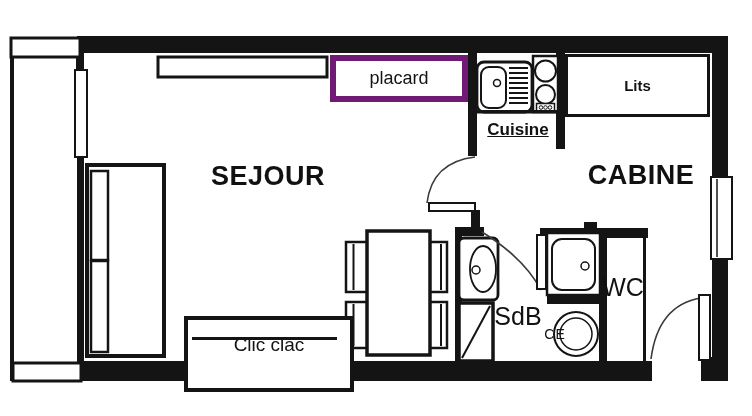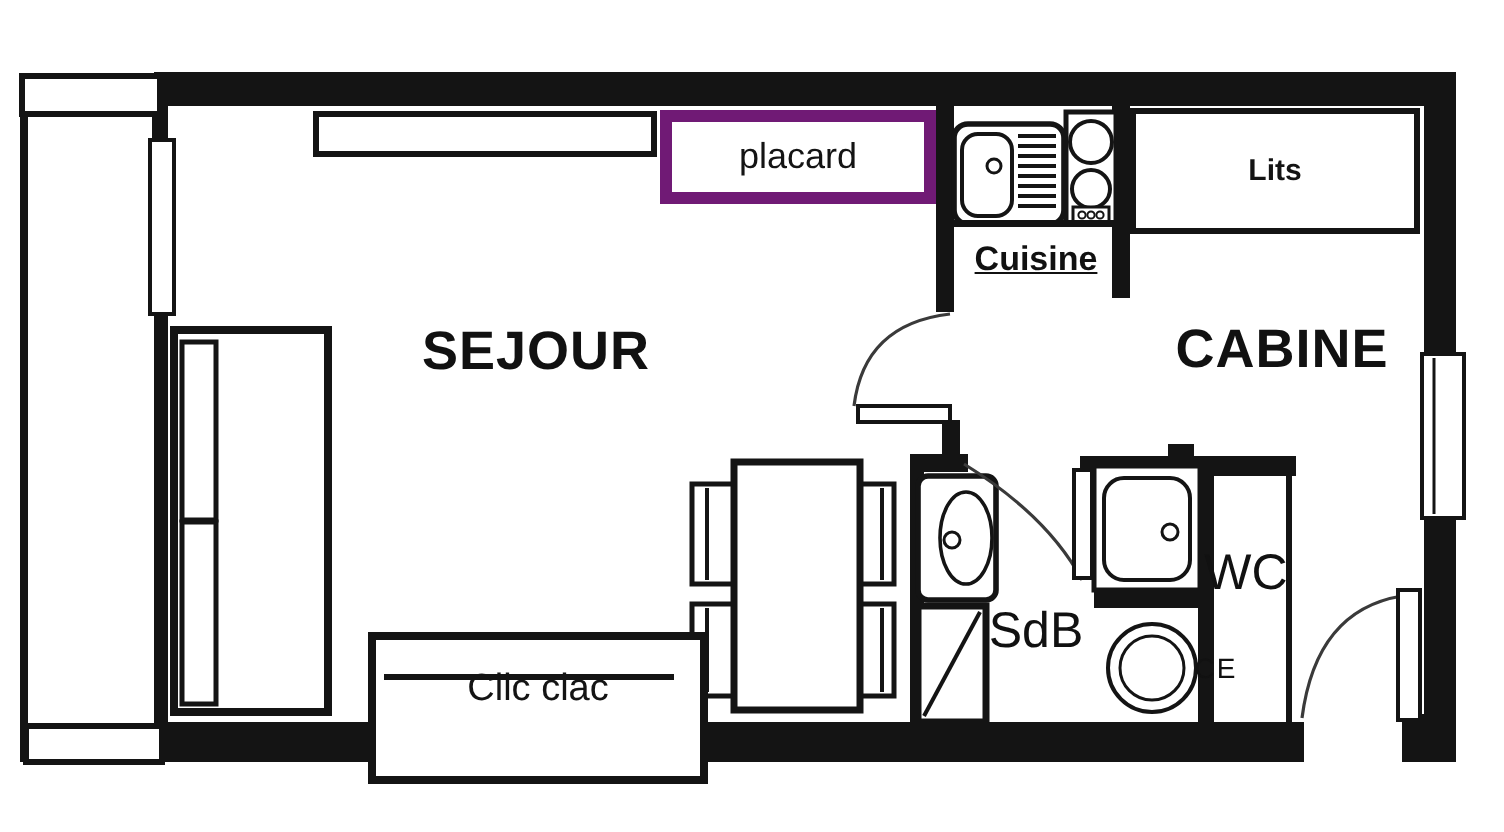--- a/index.html
+++ b/index.html
@@ -133,15 +133,15 @@
   <div class="fbox clic-box">
     <span>Clic clac</span>
   </div>
   <div class="clic-divider"></div>
 
   <div class="lbl room" style="left:641px;top:175px;">CABINE</div>
   <div class="lbl room" style="left:268px;top:176px;">SEJOUR</div>
   <div class="lbl kitchen-lbl" style="left:518px;top:130px;">Cuisine</div>
   <div class="lbl small-room" style="left:518px;top:316px;">SdB</div>
   <div class="lbl small-room" style="left:623px;top:287px;">WC</div>
-  <div class="lbl ce-lbl" style="left:608px;top:334px;">CE</div>
+  <div class="lbl ce-lbl" style="left:555px;top:334px;">CE</div>
 
 </div>
 
 </body></html>

